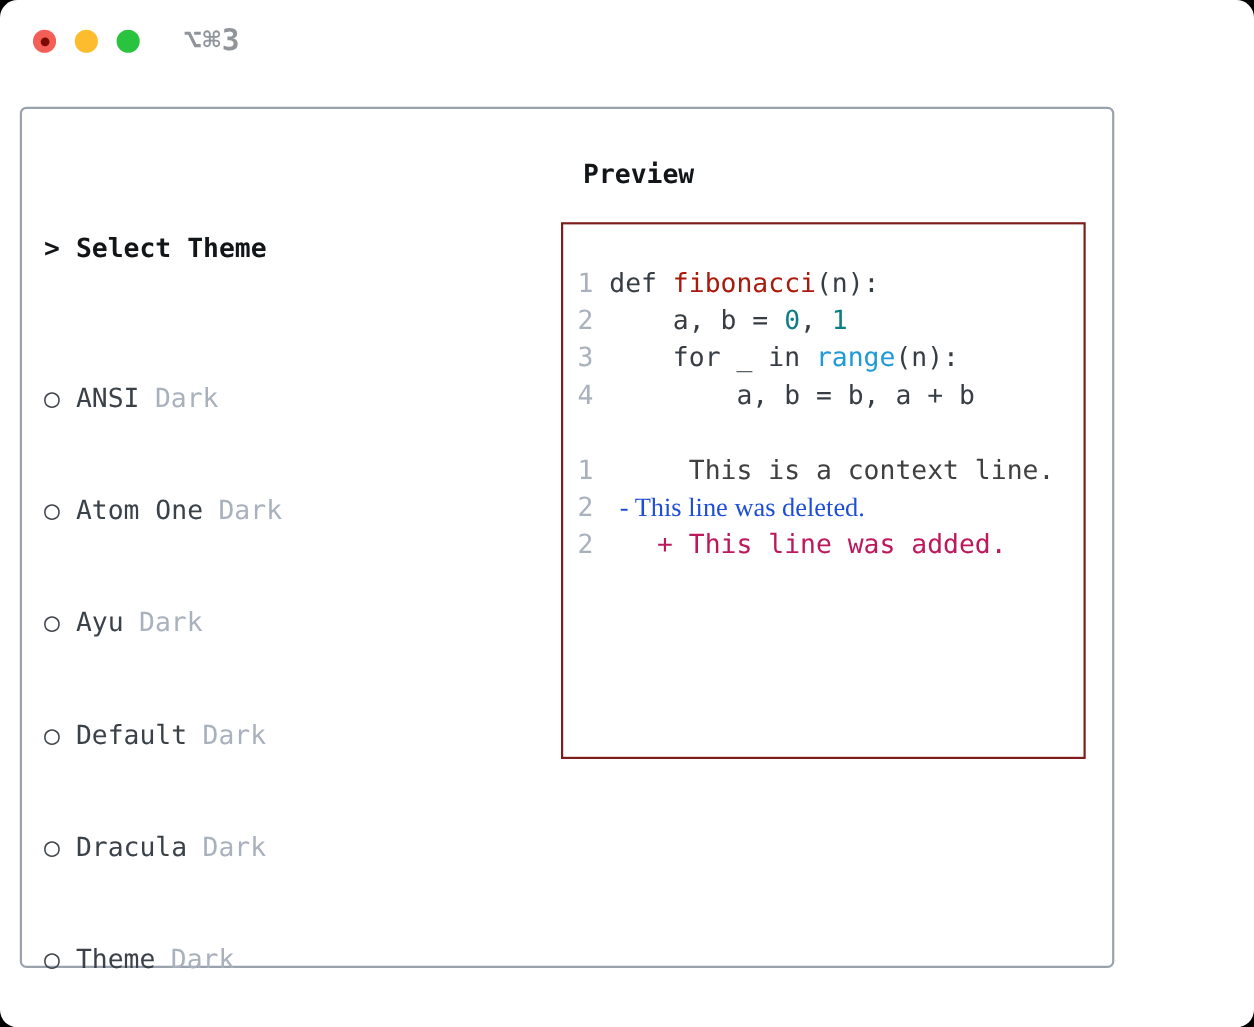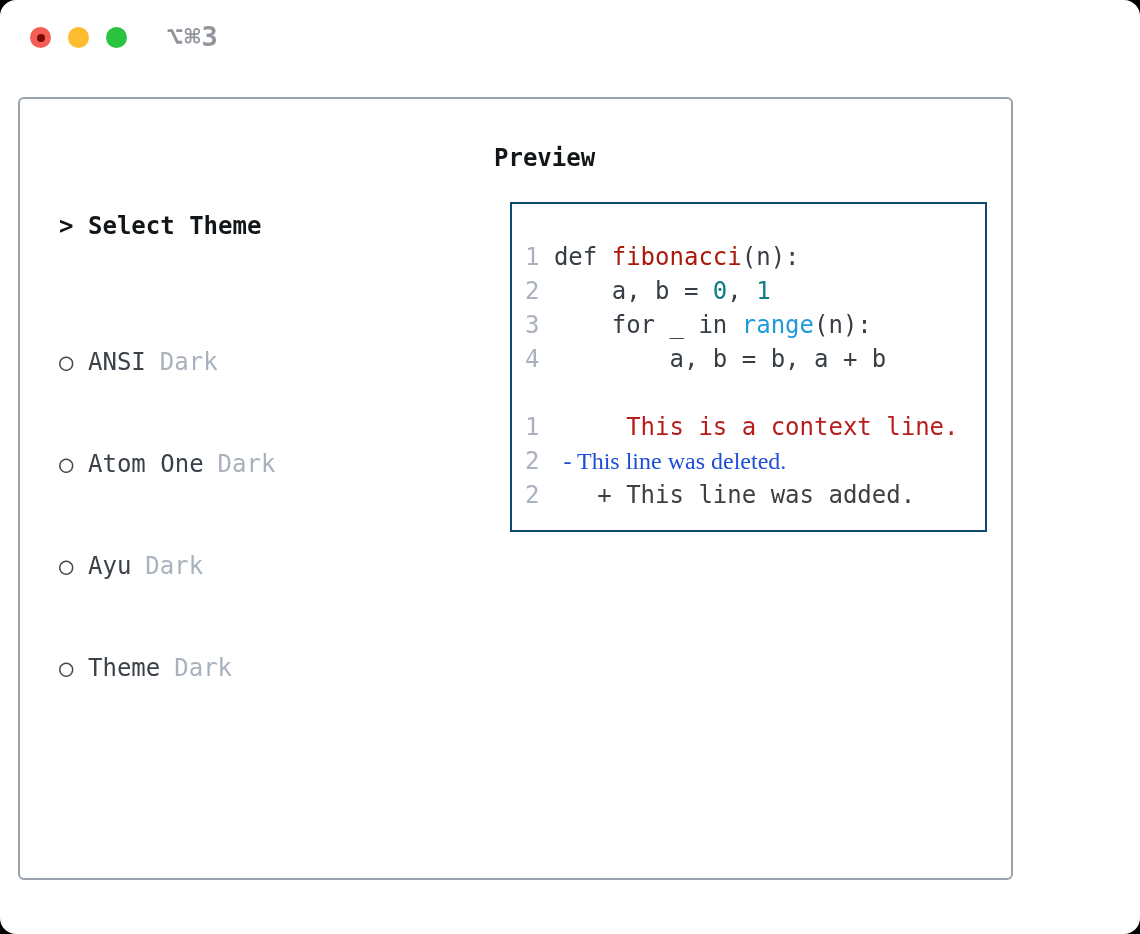--- a/index.html
+++ b/index.html
@@ -45,48 +45,48 @@
     border-radius: 6px;
     background: #ffffff;
   }
   
   .left-col {
     position: absolute; left: 20px; top: 42px;
     width: 450px;
     font-size: 24px; line-height: 34px;
     white-space: pre;
   }
-  .row { height: 34px; color: #3a4149; margin-left: 19px; }
+  .row { height: 34px; color: #3a4149; }
   .row .mk { display: inline-block; width: 29px; color: #42484e; }
   .row .nm { color: #3a4149; }
   .row .vr { color: #a9b1bd; margin-left: 14px; }
   .row.hdr .mk, .row.hdr .nm { font-weight: bold; color: #121619; }
   
   .preview-title {
-    position: absolute; left: 474px; top: 42px;
+    position: absolute; left: 510px; top: 42px;
     font-size: 24px; line-height: 34px; font-weight: bold;
     color: #121619;
   }
   .preview-box {
     position: absolute; left: 490px; top: 103px;
-    width: 477px; height: 330px;
-    border: 2px solid #0c4a6e;
+    width: 477px; height: 488px;
+    border: 2px solid #7f1d1d;
     background: #ffffff;
     padding: 36px 0 0 13px;
     overflow: hidden;
   }
   .cl { height: 34px; font-size: 24px; line-height: 34px; white-space: pre; }
   .cl .ln      { color: #a9b1bd; }
   .cl .ink     { color: #373d44; }
   .cl .func    { color: #a91a0c; }
   .cl .numlit  { color: #0d7e85; }
   .cl .builtin { color: #1f9ad6; }
-  .cl .ctx     { color: #b91c1c; }
+  .cl .ctx     { color: #404040; }
   .cl .del     { color: #1d4ed8; font-family: Liberation Serif, serif; }
-  .cl .add     { color: #404040; }
+  .cl .add     { color: #be185d; }
   .spacer { height: 34px; }
 </style>
 </head>
 <body>
 
 <div class="window">
 
   <div class="titlebar">
     <span class="tl close">
         <span class="tl-dot"></span>
@@ -97,20 +97,22 @@
   </div>
 
   <div class="panel">
 
     <div class="left-col">
       <div class="row hdr"><span class="mk">&gt;</span><span class="nm">Select Theme</span></div>
 
       <div class="row"><span class="mk">○</span><span class="nm">ANSI</span><span class="vr">Dark</span></div>
       <div class="row"><span class="mk">○</span><span class="nm">Atom One</span><span class="vr">Dark</span></div>
       <div class="row"><span class="mk">○</span><span class="nm">Ayu</span><span class="vr">Dark</span></div>
+      <div class="row"><span class="mk">○</span><span class="nm">Default</span><span class="vr">Dark</span></div>
+      <div class="row"><span class="mk">○</span><span class="nm">Dracula</span><span class="vr">Dark</span></div>
       <div class="row"><span class="mk">○</span><span class="nm">Theme</span><span class="vr">Dark</span></div>
       
       
       
       
       
       
 
       
 

